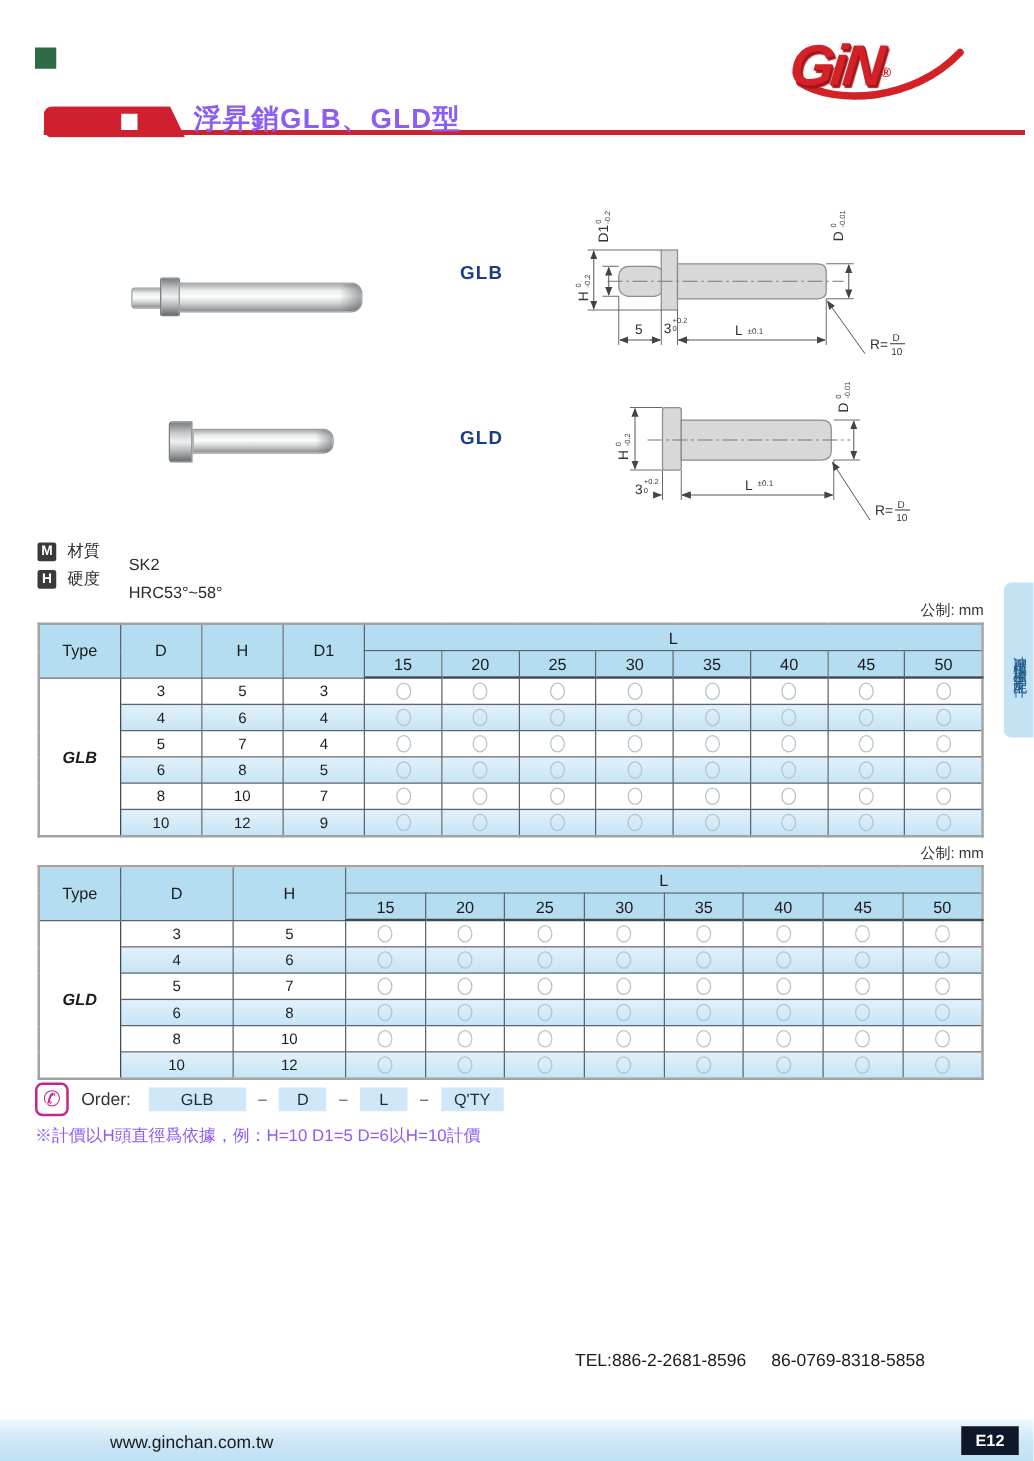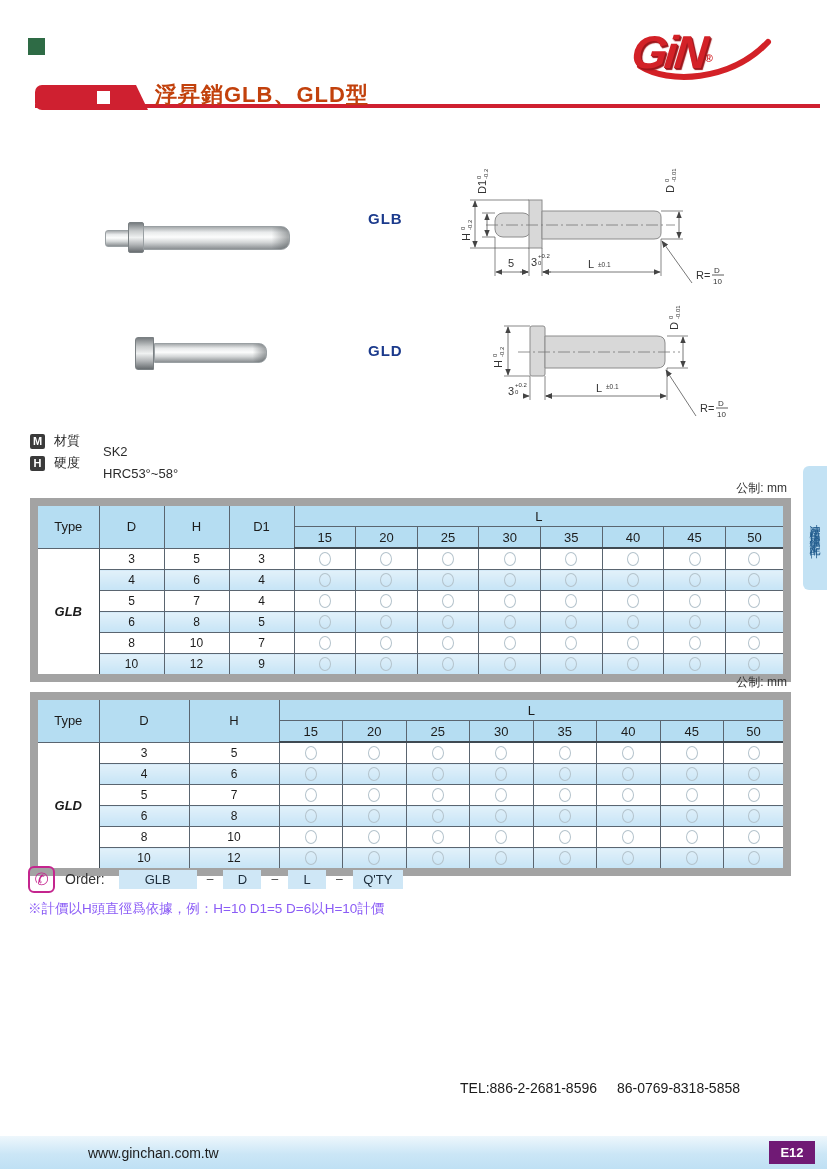--- a/index.html
+++ b/index.html
@@ -19,21 +19,21 @@
   #brand-swoosh{position:absolute;left:2px;top:8px;width:156px;height:52px;pointer-events:none;}
 
   
   #header-tab{left:35px;top:85px;width:113px;height:25px;background:#cf2030;
       border-radius:7px 0 0 7px;clip-path:polygon(0 0,101px 0,113px 100%,0 100%);
       display:flex;align-items:center;padding-left:26px;box-sizing:border-box;}
   #header-code{color:#86efac;font-weight:900;font-size:20px;letter-spacing:1px;line-height:23px;margin-top:44px;}
   #header-square{display:inline-block;width:13px;height:13px;background:#fff;margin-left:6px;}
   #header-line{left:35px;top:104px;width:785px;height:4px;background:#cf2030;}
   #header-title{left:155px;top:80px;width:640px;display:flex;align-items:baseline;gap:10px;}
-  #title-zh{font-size:22px;font-weight:bold;color:#c2410c;letter-spacing:1px;}
+  #title-zh{font-size:22px;font-weight:bold;color:#8b5cf6;letter-spacing:1px;}
   #title-en{font-size:14px;font-weight:bold;color:#3a3a3a;}
 
   
   .metal{background:linear-gradient(180deg,#a7abad 0%,#e9ebec 24%,#fcfdfd 46%,#d3d6d7 70%,#8a8f92 100%);
          border:1px solid #9aa0a3;box-sizing:border-box;}
   .metal-dark{background:linear-gradient(180deg,#787d80 0%,#c9cccd 28%,#eff1f1 50%,#b3b6b8 74%,#686d70 100%);
          border:1px solid #7a8083;box-sizing:border-box;}
   #glb-nose{left:105px;top:230px;width:25px;height:17px;border-radius:3px 0 0 3px;}
   #glb-collar{left:128px;top:222px;width:16px;height:31px;border-radius:2px;}
   #glb-shaft{left:143px;top:226px;width:147px;height:24px;border-radius:0 9px 9px 0;
@@ -62,21 +62,21 @@
   
   #side-tab{left:803px;top:466px;width:24px;height:124px;background:#c3e2f4;
       border-radius:6px 0 0 6px;display:flex;align-items:center;justify-content:center;}
   #side-tab-text{writing-mode:vertical-rl;font-size:11px;letter-spacing:3px;color:#1f5a8c;line-height:22px;}
 
   
   .table-wrap{left:30px;width:757px;}
   #glb-table-wrap{top:480px;}
   #gld-table-wrap{top:674px;}
   .unit-label{text-align:right;font-size:12px;color:#333;height:16px;margin-bottom:2px;}
-  .spec-table{border-collapse:collapse;width:757px;table-layout:fixed;border:8px solid #a3a3a3;}
+  .spec-table{border-collapse:collapse;width:757px;table-layout:fixed;border:2px solid #a3a3a3;}
   .spec-table th,.spec-table td{border:1px solid #5a6570;text-align:center;padding:0;
       height:20px;font-size:12px;color:#1c1c1c;overflow:hidden;}
   .spec-table th{background:#b5ddf2;font-weight:normal;font-size:13px;}
   .spec-table thead tr:last-child th{border-bottom:2px solid #3f4a52;}
   .spec-table tr.alt td{background:linear-gradient(180deg,#e2f1fa 0%,#c6e4f6 100%);}
   .spec-table td.type-cell{background:#fff !important;font-weight:bold;font-style:italic;
       font-size:13px;border-right:1.5px solid #3f4a52;}
   .dot{display:inline-block;width:10px;height:12px;border:1px solid #b4c3cc;border-radius:50%;
       background:transparent;vertical-align:middle;}
 
@@ -91,21 +91,21 @@
   .order-dash{font-size:12px;color:#444;}
 
   
   #notes{left:28px;top:898px;font-size:13.5px;color:#8b5cf6;line-height:21px;}
 
   
   #footer-band{left:0;top:1136px;width:827px;height:33px;
       background:linear-gradient(180deg,#eef7fc 0%,#cbe6f6 55%,#bfe0f4 100%);}
   #footer-site{left:88px;top:1145px;font-size:14px;color:#1b1b1b;}
   #footer-tel{left:460px;top:1080px;font-size:14px;color:#1b1b1b;display:flex;gap:20px;}
-  #page-code{left:769px;top:1141px;width:46px;height:23px;background:#701a75;color:#fff;
+  #page-code{left:769px;top:1141px;width:46px;height:23px;background:#0f172a;color:#fff;
       font-size:13px;font-weight:bold;display:flex;align-items:center;justify-content:center;}
 </style>
 </head>
 <body>
 
 <div id="page">
 
   <div id="corner-square" class="abs"></div>
 
   <div id="brand-logo" class="abs">

